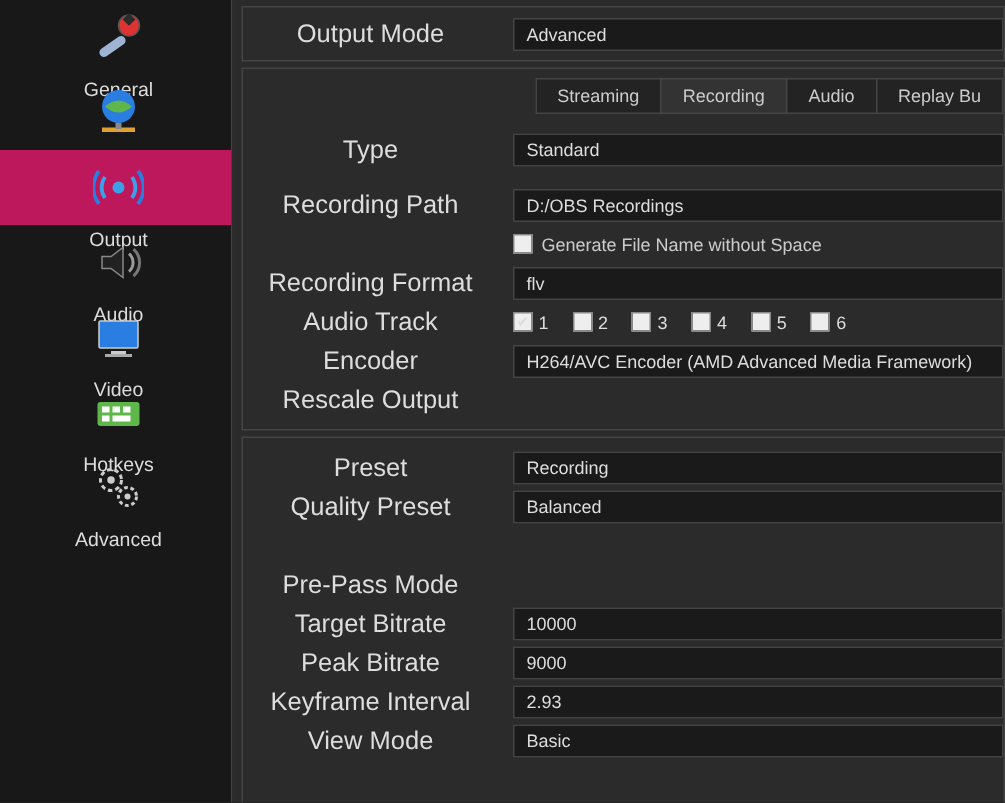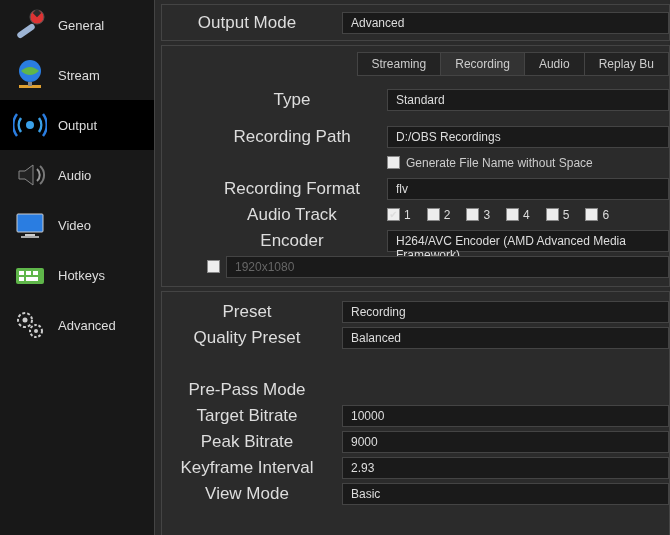--- a/index.html
+++ b/index.html
@@ -1,19 +1,19 @@
 <!DOCTYPE html>
 <html><head>
 <meta charset="utf-8">
 <style>
 * { margin: 0; padding: 0; box-sizing: border-box; font-family: "Segoe UI", Arial, sans-serif; }
 body { background: #1e1e1e; color: #ccc; font-size: 12px; width: 670px; height: 535px; overflow: hidden; display: flex; }
 .sidebar { width: 155px; background: #181818; border-right: 1px solid #444; display: flex; flex-direction: column; }
-.sidebar-item { display: flex; align-items: center; padding: 8px 8px 8px 12px; cursor: pointer; gap: 10px; height: 50px; }
-.sidebar-item.sel { background: #000000; }
+.sidebar-item { display: flex; align-items: center; padding: 8px 8px 8px 12px; cursor: pointer; gap: 10px; height: 50px; flex-direction: column; }
+.sidebar-item.sel { background: #be185d; }
 .sidebar-item .ic { width: 36px; height: 36px; display: flex; align-items: center; justify-content: center; }
 .sidebar-item .lbl { color: #ddd; font-size: 13px; }
 .main { flex: 1; background: #2b2b2b; overflow: hidden; display: flex; flex-direction: column; }
 .section { border: 1px solid #444; margin: 4px 0 0 6px; background: #2b2b2b; }
 .row { display: flex; align-items: center; min-height: 25px; margin: 1px 0; }
 .row .label { width: 180px; text-align: center; padding-right: 10px; color: #ddd; font-size: 17px; }
 .row .control { flex: 1; display: flex; align-items: center; gap: 6px; }
 .select, .text-input { background: #1a1a1a; border: 1px solid #444; color: #ddd; padding: 3px 8px; height: 22px; font-size: 12px; width: 100%; margin-right: 0; }
 .select.ghost, .text-input.ghost { color: #666; }
 .tabs { display: flex; justify-content: flex-end; padding: 6px 0 4px 0; gap: 0; }
@@ -112,21 +112,21 @@
 
   <div class="section" style="padding:4px 0;">
     <div class="row">
       <div class="label">Output Mode</div>
       <div class="control">
           <div class="select">Advanced</div>
         </div>
     </div>
   </div>
 
-  <div class="section" style="padding-bottom:6px;padding-left:45px;">
+  <div class="section" style="padding-bottom:6px;">
     <div class="tabs">
       <div class="tab">Streaming</div>
       <div class="tab sel">Recording</div>
       <div class="tab">Audio</div>
       <div class="tab">Replay Bu</div>
     </div>
     <div class="hdr-gap"></div>
     <div class="row">
       <div class="label">Type</div>
       <div class="control">
@@ -182,24 +182,21 @@
           </span>
       </div>
     </div>
     <div class="row">
       <div class="label">Encoder</div>
       <div class="control">
           <div class="select">H264/AVC Encoder (AMD Advanced Media Framework)</div>
         </div>
     </div>
     <div class="row">
-      <div class="control">
-        <span class="chk off"></span>
-        <div class="select ghost" style="flex:1">1920x1080</div>
-      </div>
+      <div class="label">Rescale Output</div>
     </div>
   </div>
 
   <div class="section" style="padding:6px 0;">
     <div class="row">
       <div class="label">Preset</div>
       <div class="control">
           <div class="select">Recording</div>
         </div>
     </div>

